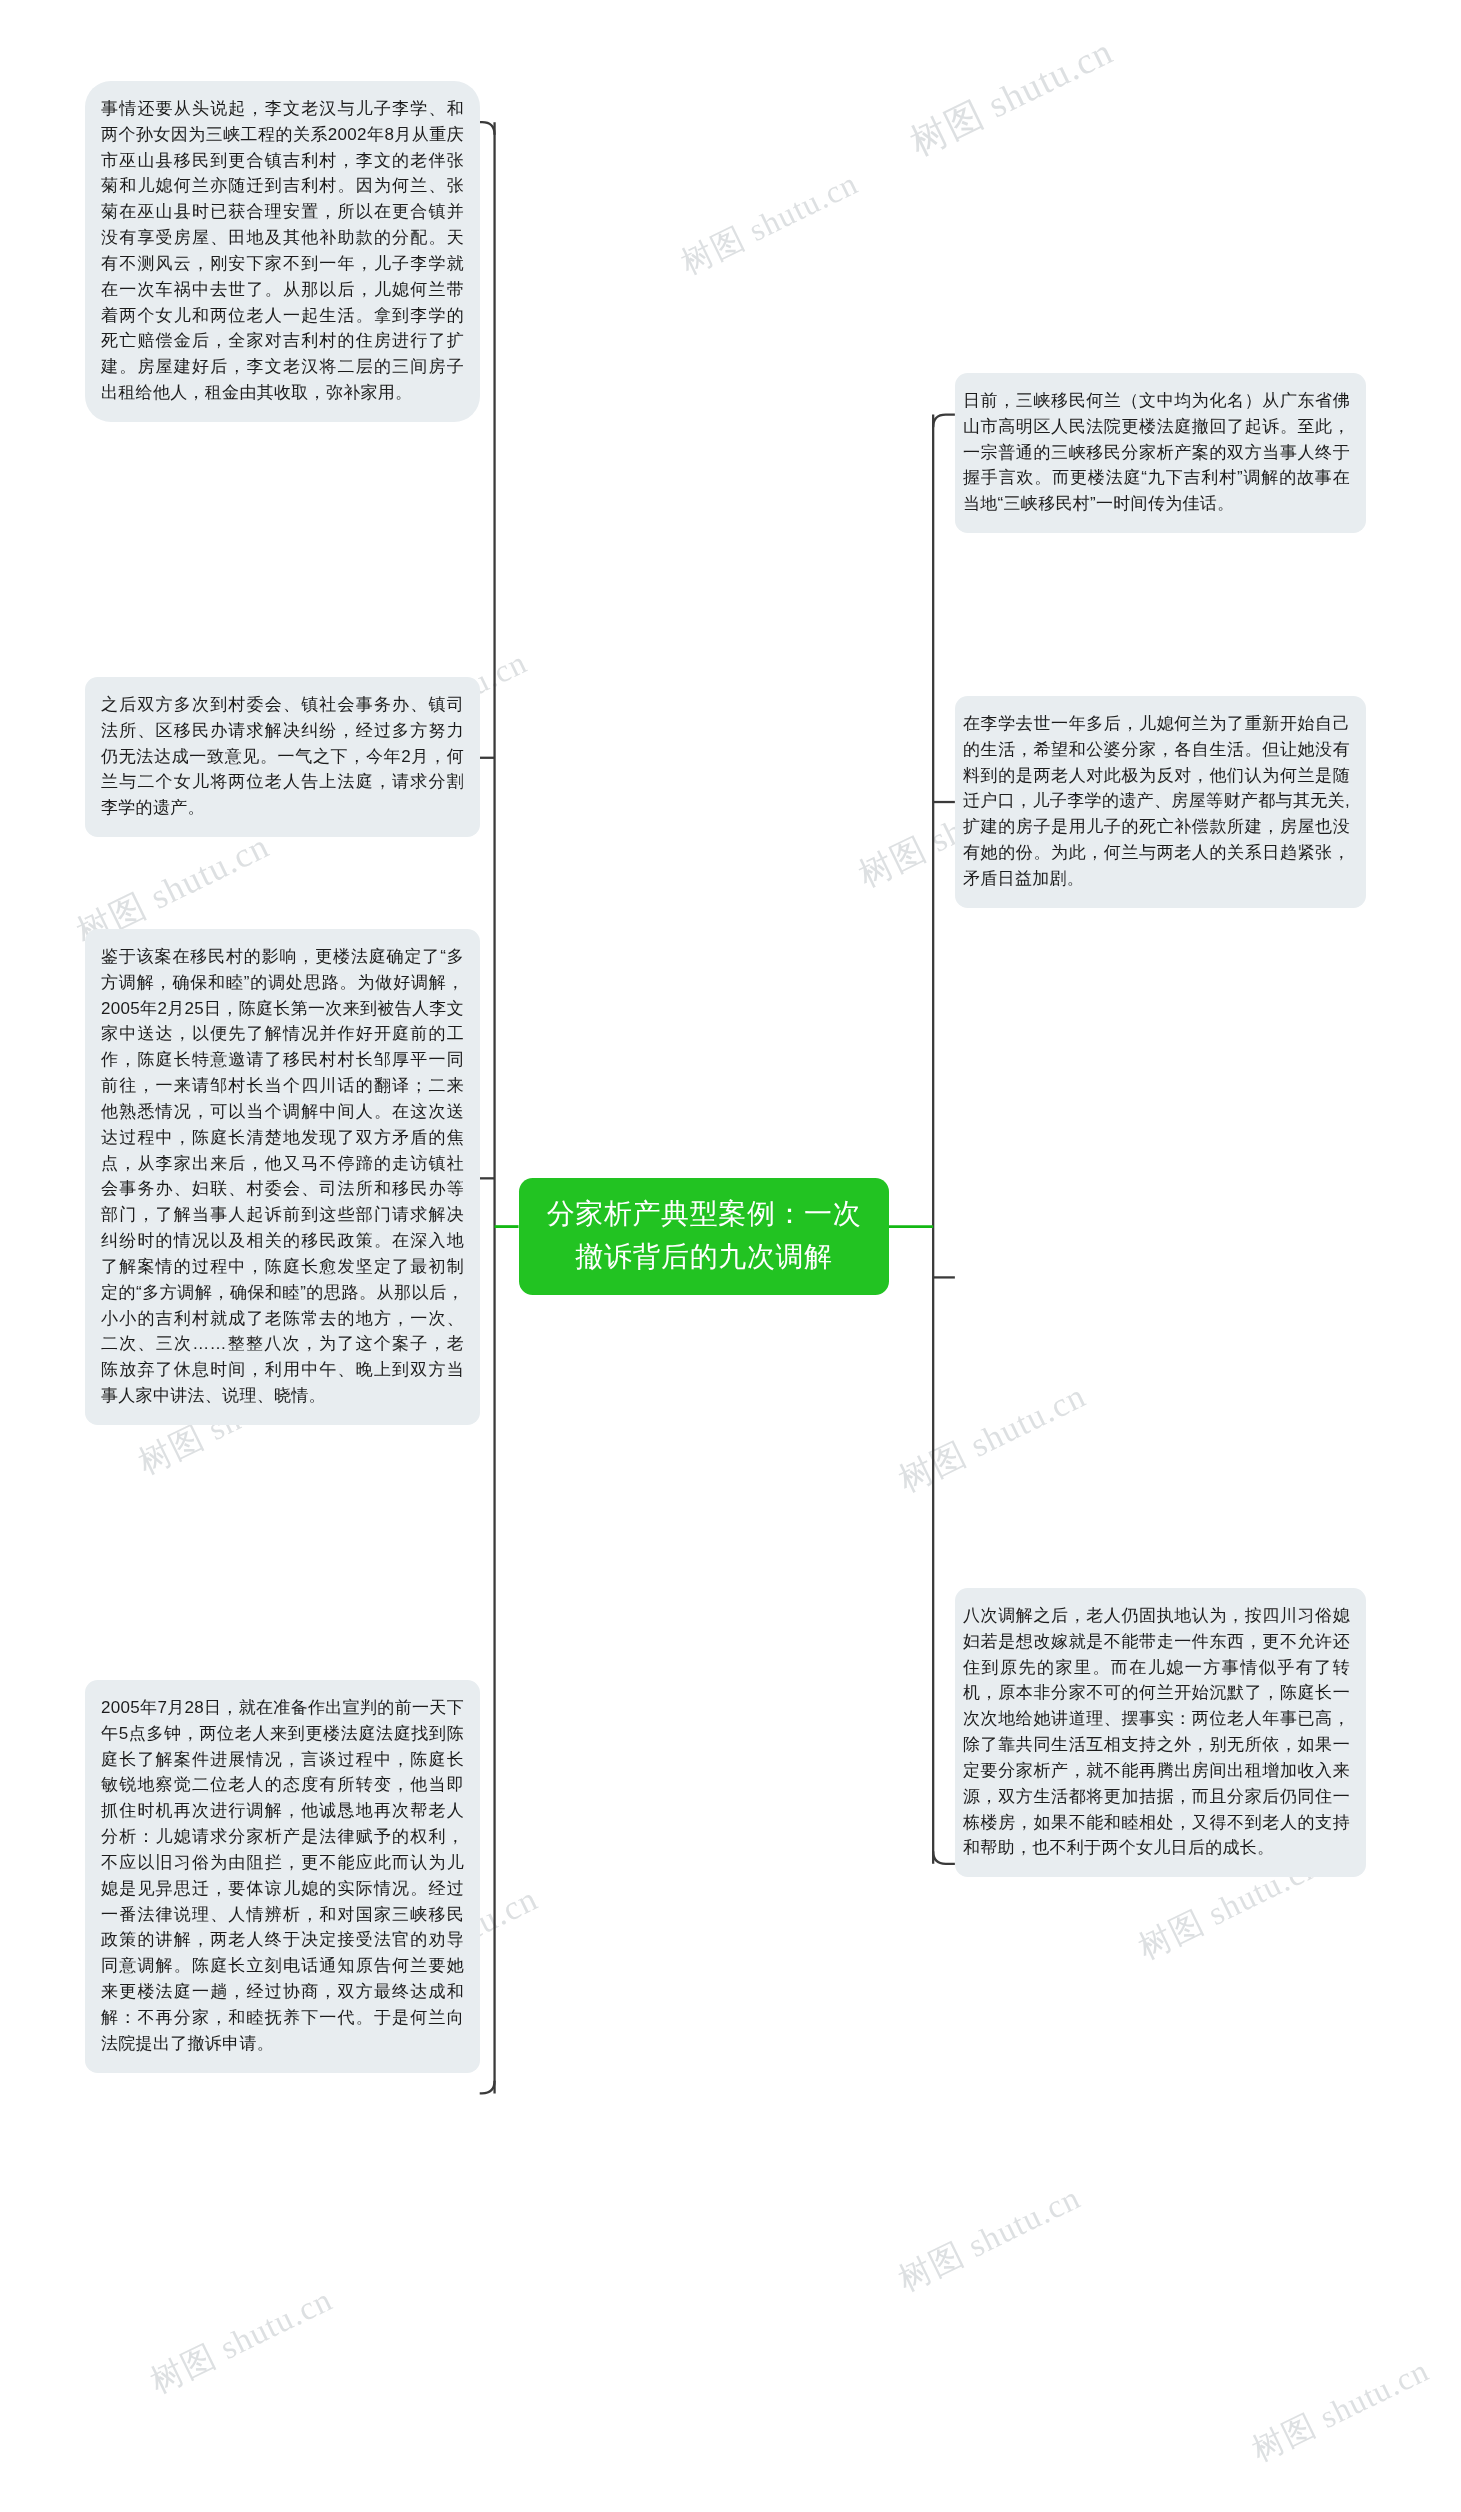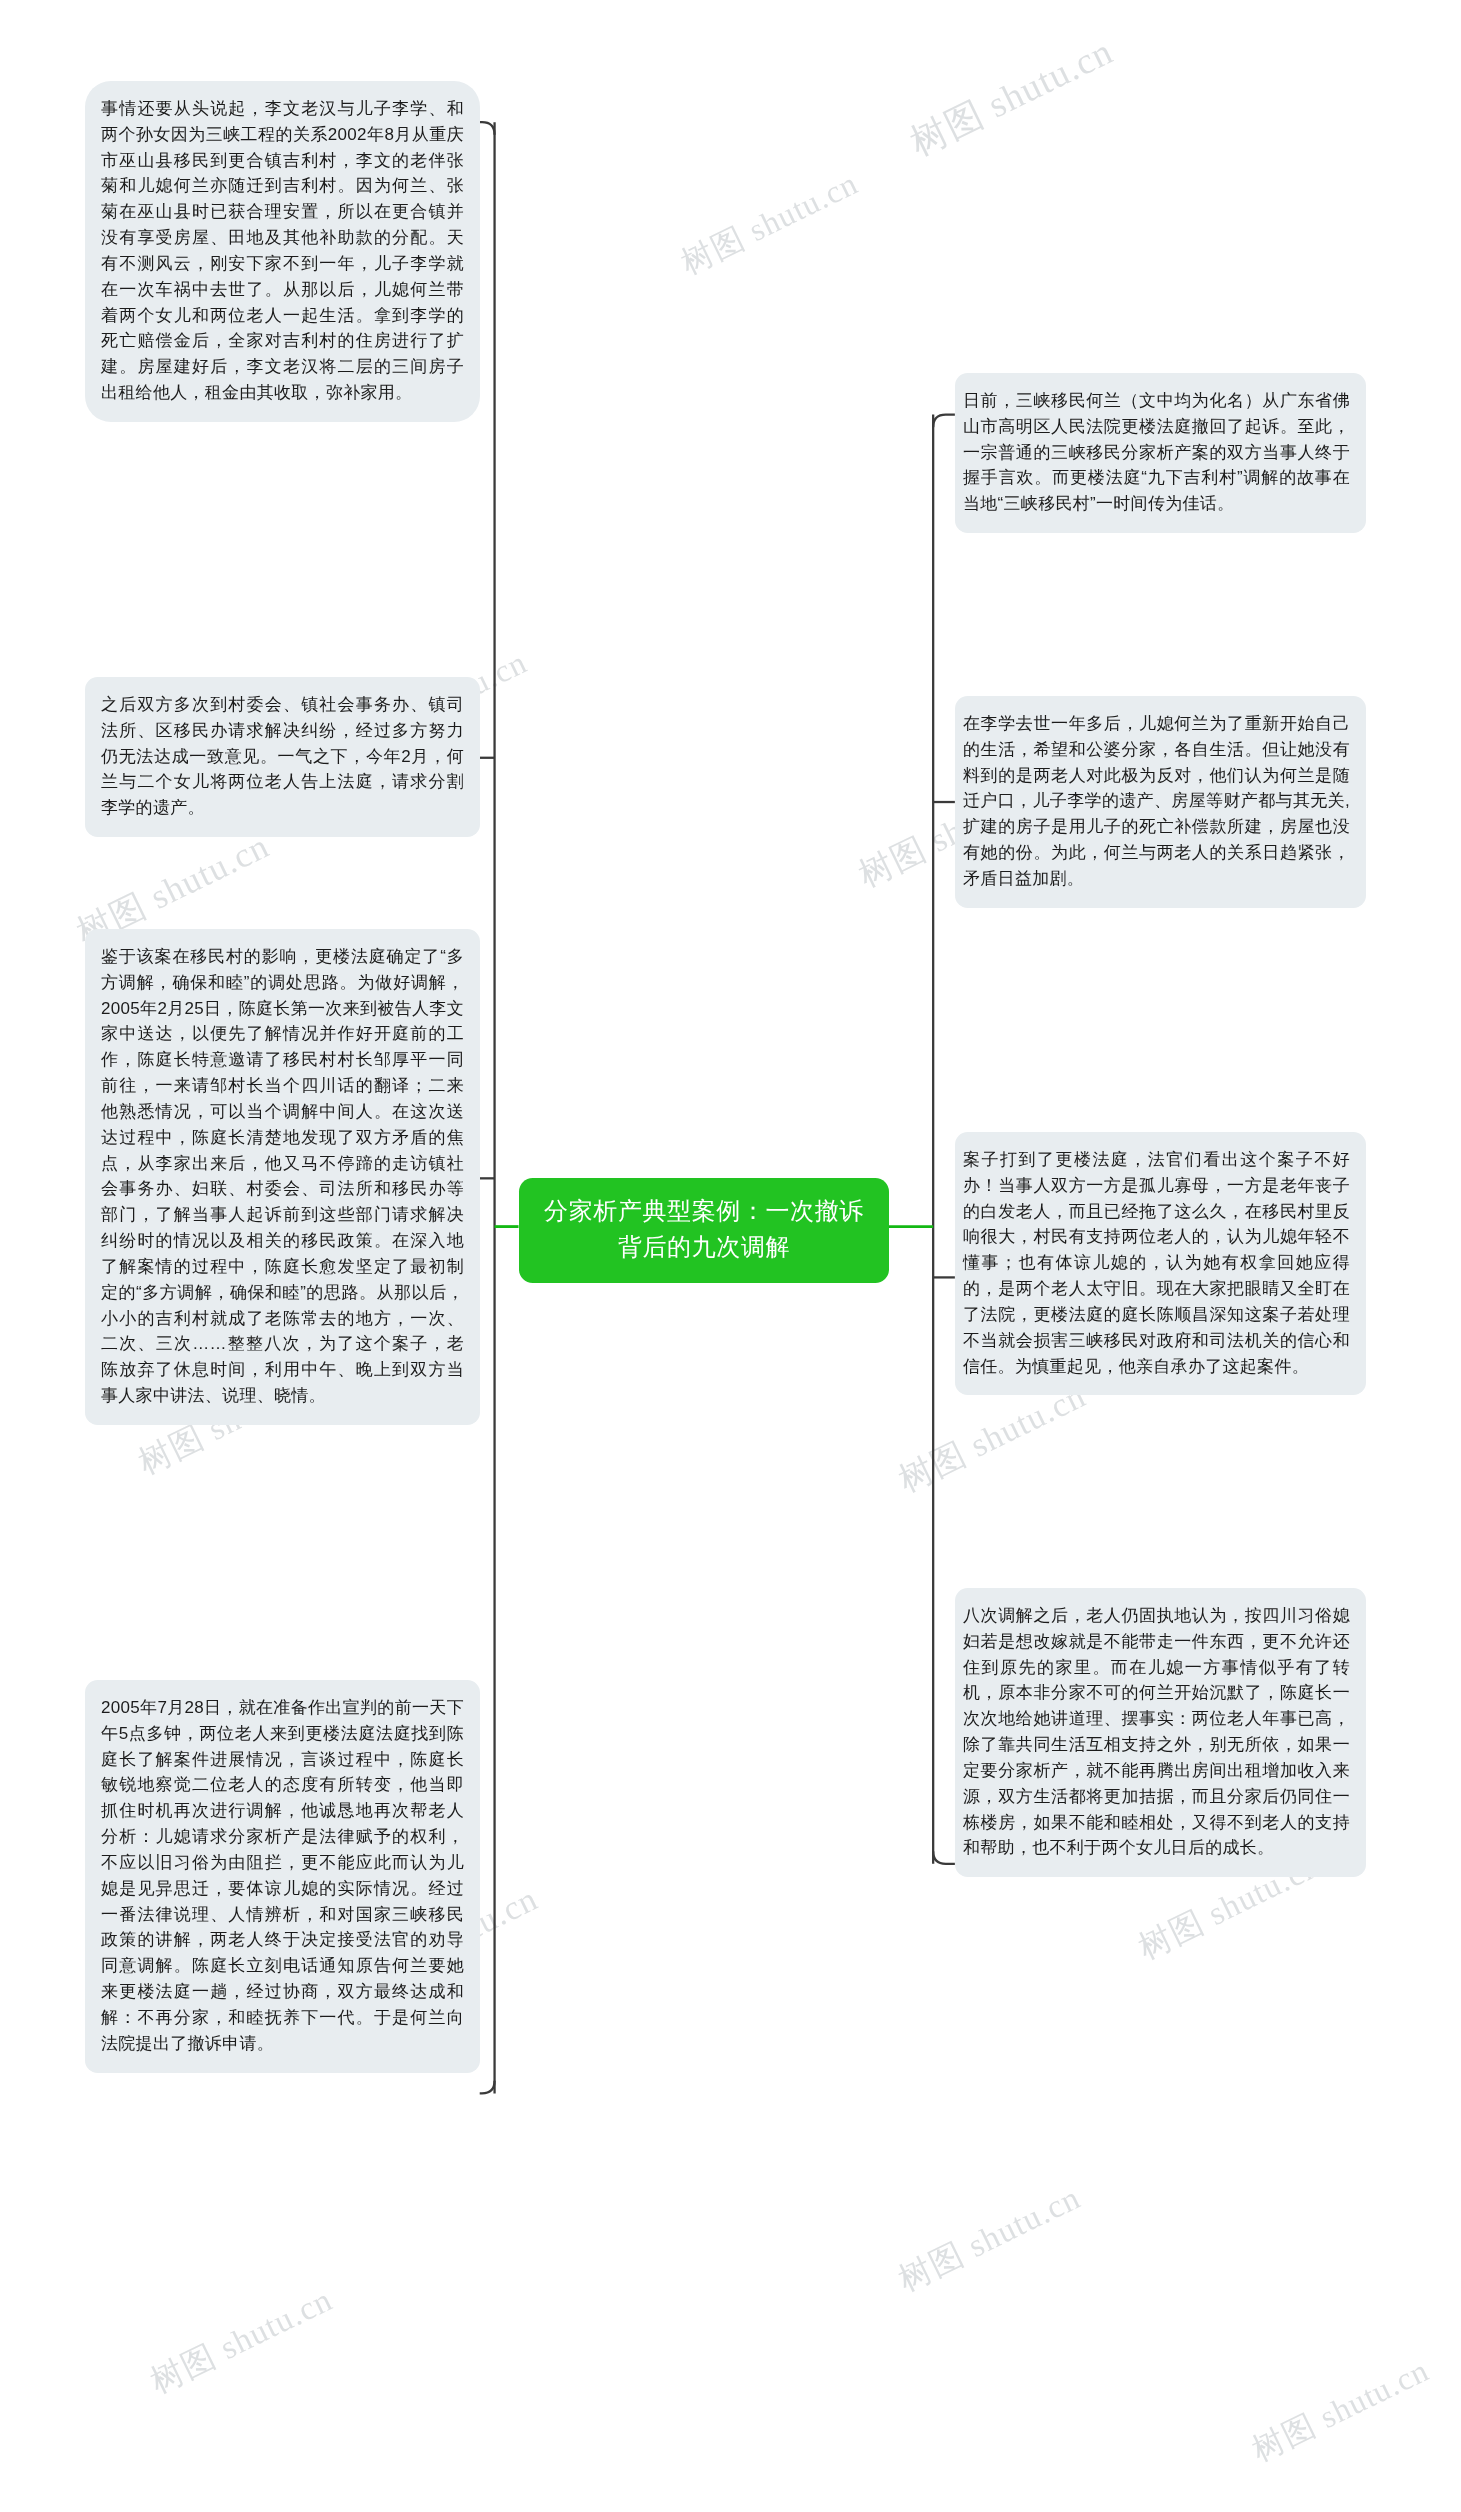--- a/index.html
+++ b/index.html
@@ -81,21 +81,21 @@
 
   #node-center {
     position: absolute;
     left: 519px;
     top: 1178px;
     width: 370px;
     box-sizing: border-box;
     background: #22c322;
     border-radius: 13.7px;
     color: #ffffff;
-    font-size: 24px;
+    font-size: 28px;
     line-height: 1.52;
     letter-spacing: 0.6px;
     text-align: center;
     padding: 15px 19.4px 17px 19.4px;
     z-index: 12;
   }
 
   
   #node-l0 { top: 81px; border-radius: 26px;  }
   #node-l1 { top: 677px; }
@@ -146,17 +146,16 @@
 
   <div id="node-center">分家析产典型案例：一次撤诉背后的九次调解</div>
 
   <div class="node left" id="node-l0">事情还要从头说起，李文老汉与儿子李学、和两个孙女因为三峡工程的关系2002年8月从重庆市巫山县移民到更合镇吉利村，李文的老伴张菊和儿媳何兰亦随迁到吉利村。因为何兰、张菊在巫山县时已获合理安置，所以在更合镇并没有享受房屋、田地及其他补助款的分配。天有不测风云，刚安下家不到一年，儿子李学就在一次车祸中去世了。从那以后，儿媳何兰带着两个女儿和两位老人一起生活。拿到李学的死亡赔偿金后，全家对吉利村的住房进行了扩建。房屋建好后，李文老汉将二层的三间房子出租给他人，租金由其收取，弥补家用。</div>
   <div class="node left" id="node-l1">之后双方多次到村委会、镇社会事务办、镇司法所、区移民办请求解决纠纷，经过多方努力仍无法达成一致意见。一气之下，今年2月，何兰与二个女儿将两位老人告上法庭，请求分割李学的遗产。</div>
   <div class="node left" id="node-l2">鉴于该案在移民村的影响，更楼法庭确定了“多方调解，确保和睦”的调处思路。为做好调解，2005年2月25日，陈庭长第一次来到被告人李文家中送达，以便先了解情况并作好开庭前的工作，陈庭长特意邀请了移民村村长邹厚平一同前往，一来请邹村长当个四川话的翻译；二来他熟悉情况，可以当个调解中间人。在这次送达过程中，陈庭长清楚地发现了双方矛盾的焦点，从李家出来后，他又马不停蹄的走访镇社会事务办、妇联、村委会、司法所和移民办等部门，了解当事人起诉前到这些部门请求解决纠纷时的情况以及相关的移民政策。在深入地了解案情的过程中，陈庭长愈发坚定了最初制定的“多方调解，确保和睦”的思路。从那以后，小小的吉利村就成了老陈常去的地方，一次、二次、三次……整整八次，为了这个案子，老陈放弃了休息时间，利用中午、晚上到双方当事人家中讲法、说理、晓情。</div>
   <div class="node left" id="node-l3">2005年7月28日，就在准备作出宣判的前一天下午5点多钟，两位老人来到更楼法庭法庭找到陈庭长了解案件进展情况，言谈过程中，陈庭长敏锐地察觉二位老人的态度有所转变，他当即抓住时机再次进行调解，他诚恳地再次帮老人分析：儿媳请求分家析产是法律赋予的权利，不应以旧习俗为由阻拦，更不能应此而认为儿媳是见异思迁，要体谅儿媳的实际情况。经过一番法律说理、人情辨析，和对国家三峡移民政策的讲解，两老人终于决定接受法官的劝导同意调解。陈庭长立刻电话通知原告何兰要她来更楼法庭一趟，经过协商，双方最终达成和解：不再分家，和睦抚养下一代。于是何兰向法院提出了撤诉申请。</div>
 
   <div class="node right" id="node-r0">日前，三峡移民何兰（文中均为化名）从广东省佛山市高明区人民法院更楼法庭撤回了起诉。至此，一宗普通的三峡移民分家析产案的双方当事人终于握手言欢。而更楼法庭“九下吉利村”调解的故事在当地“三峡移民村”一时间传为佳话。</div>
   <div class="node right" id="node-r1">在李学去世一年多后，儿媳何兰为了重新开始自己的生活，希望和公婆分家，各自生活。但让她没有料到的是两老人对此极为反对，他们认为何兰是随迁户口，儿子李学的遗产、房屋等财产都与其无关,扩建的房子是用儿子的死亡补偿款所建，房屋也没有她的份。为此，何兰与两老人的关系日趋紧张，矛盾日益加剧。</div>
-  <div class="node right" id="node-r2">案子打到了更楼法庭，法官们看出这个案子不好办！当事人双方一方是孤儿寡母，一方是老年丧子的白发老人，而且已经拖了这么久，在移民村里反响很大，村民有支持两位老人的，认为儿媳年轻不懂事；也有体谅儿媳的，认为她有权拿回她应得的，是两个老人太守旧。现在大家把眼睛又全盯在了法院，更楼法庭的庭长陈顺昌深知这案子若处理不当就会损害三峡移民对政府和司法机关的信心和信任。为慎重起见，他亲自承办了这起案件。</div>
   <div class="node right" id="node-r3">八次调解之后，老人仍固执地认为，按四川习俗媳妇若是想改嫁就是不能带走一件东西，更不允许还住到原先的家里。而在儿媳一方事情似乎有了转机，原本非分家不可的何兰开始沉默了，陈庭长一次次地给她讲道理、摆事实：两位老人年事已高，除了靠共同生活互相支持之外，别无所依，如果一定要分家析产，就不能再腾出房间出租增加收入来源，双方生活都将更加拮据，而且分家后仍同住一栋楼房，如果不能和睦相处，又得不到老人的支持和帮助，也不利于两个女儿日后的成长。</div>
 
 </div>
 
 
 </body></html>

